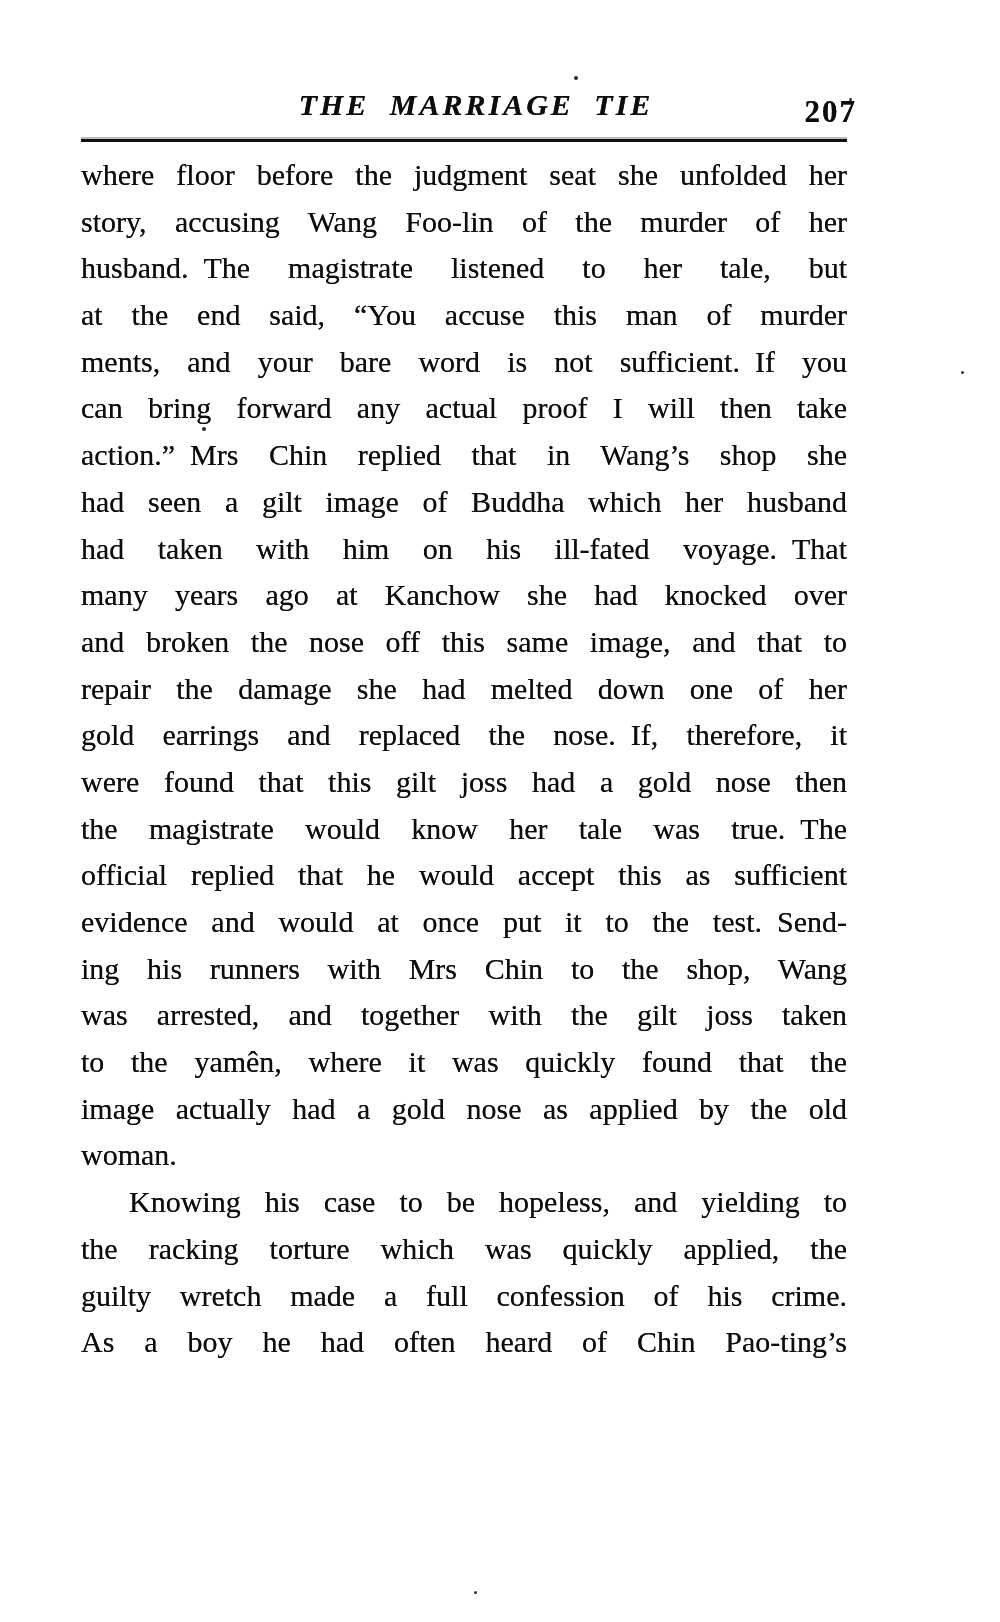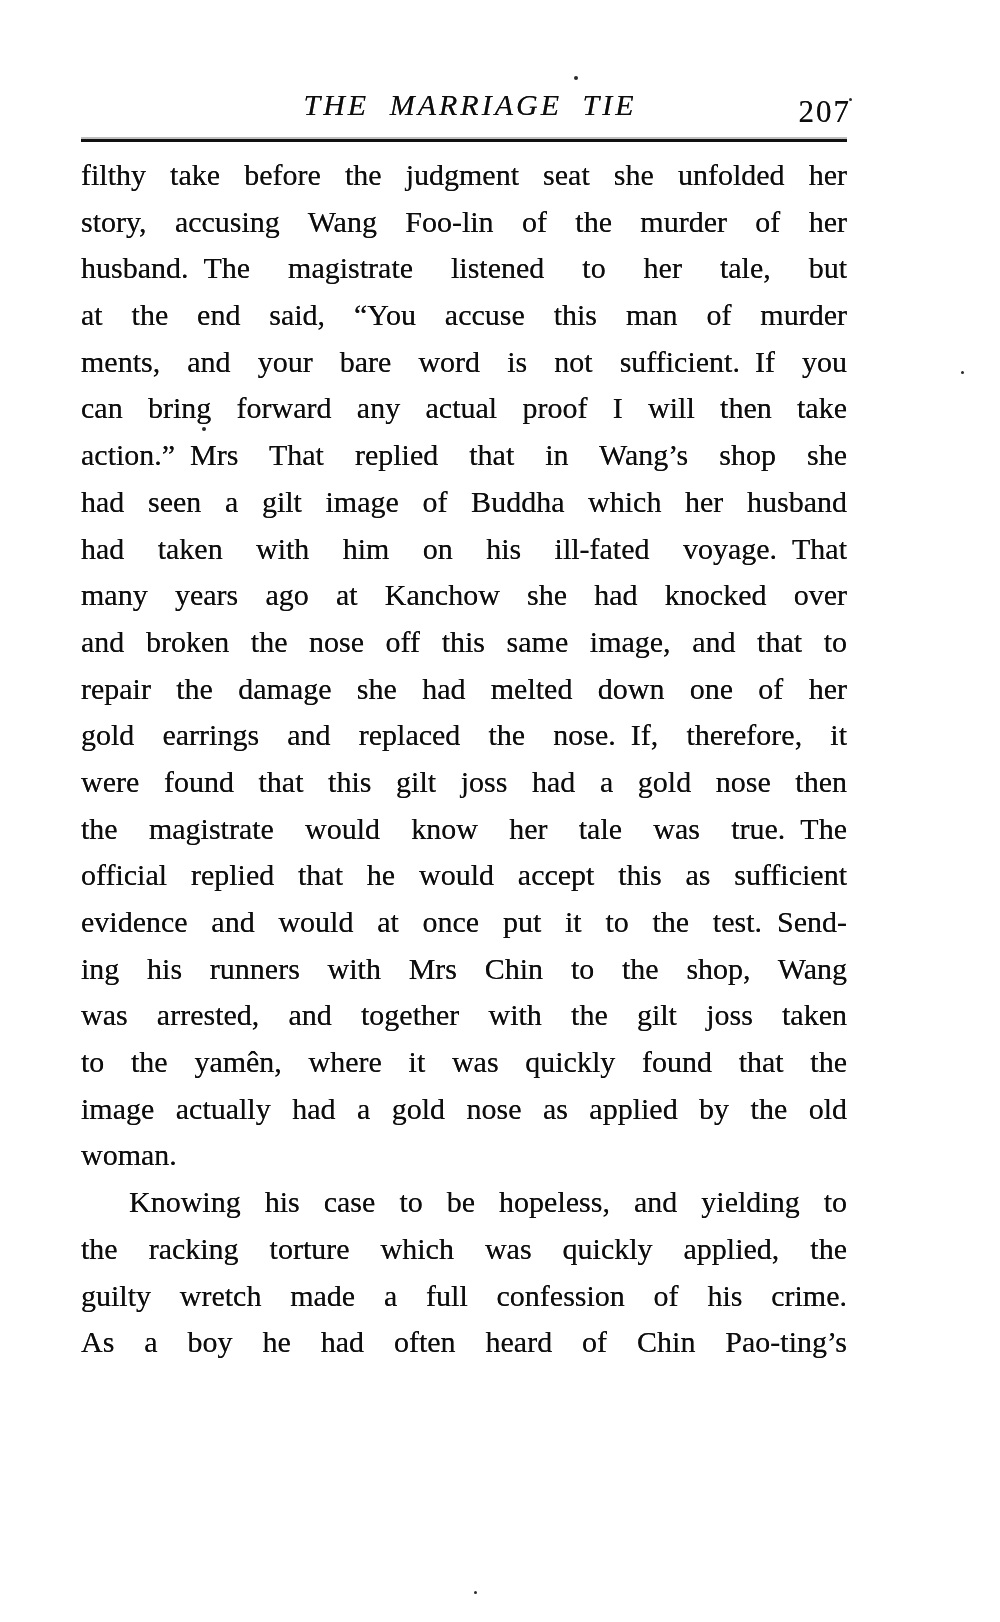--- a/index.html
+++ b/index.html
@@ -14,23 +14,24 @@
     background: #ffffff;
     color: #0d0d0d;
     font-family: "Liberation Serif", "DejaVu Serif", serif;
     overflow: hidden;
     text-shadow: 0 0 0.5px rgba(0,0,0,0.75);
   }
   
   .running-head {
     position: absolute;
     top: 88px;
-    left: 87px;
+    left: 93px;
     width: 766px;
     height: 36px;
+    font-weight: bold;
   }
   .head-title {
     position: absolute;
     left: 0;
     right: 0;
     top: 0;
     text-align: center;
     font-style: italic;
     font-size: 30px;
     letter-spacing: 3px;
@@ -94,27 +95,27 @@
 <div class="page">
 
   <div class="running-head">
     <div class="head-title">THE MARRIAGE TIE</div>
     <div class="head-page-number">207</div>
   </div>
 
   <div class="head-rule"></div>
 
   <main class="page-body">
-      <div class="line">filthy take before the judgment seat she unfolded her</div>
+      <div class="line">where floor before the judgment seat she unfolded her</div>
       <div class="line">story, accusing Wang Foo-lin of the murder of her</div>
       <div class="line">husband. The magistrate listened to her tale, but</div>
       <div class="line">at the end said, “You accuse this man of murder</div>
       <div class="line">ments, and your bare word is not sufficient. If you</div>
       <div class="line">can bring forward any actual proof I will then take</div>
-      <div class="line">action.” Mrs That replied that in Wang’s shop she</div>
+      <div class="line">action.” Mrs Chin replied that in Wang’s shop she</div>
       <div class="line">had seen a gilt image of Buddha which her husband</div>
       <div class="line">had taken with him on his ill-fated voyage. That</div>
       <div class="line">many years ago at Kanchow she had knocked over</div>
       <div class="line">and broken the nose off this same image, and that to</div>
       <div class="line">repair the damage she had melted down one of her</div>
       <div class="line">gold earrings and replaced the nose. If, therefore, it</div>
       <div class="line">were found that this gilt joss had a gold nose then</div>
       <div class="line">the magistrate would know her tale was true. The</div>
       <div class="line">official replied that he would accept this as sufficient</div>
       <div class="line">evidence and would at once put it to the test. Send-</div>

